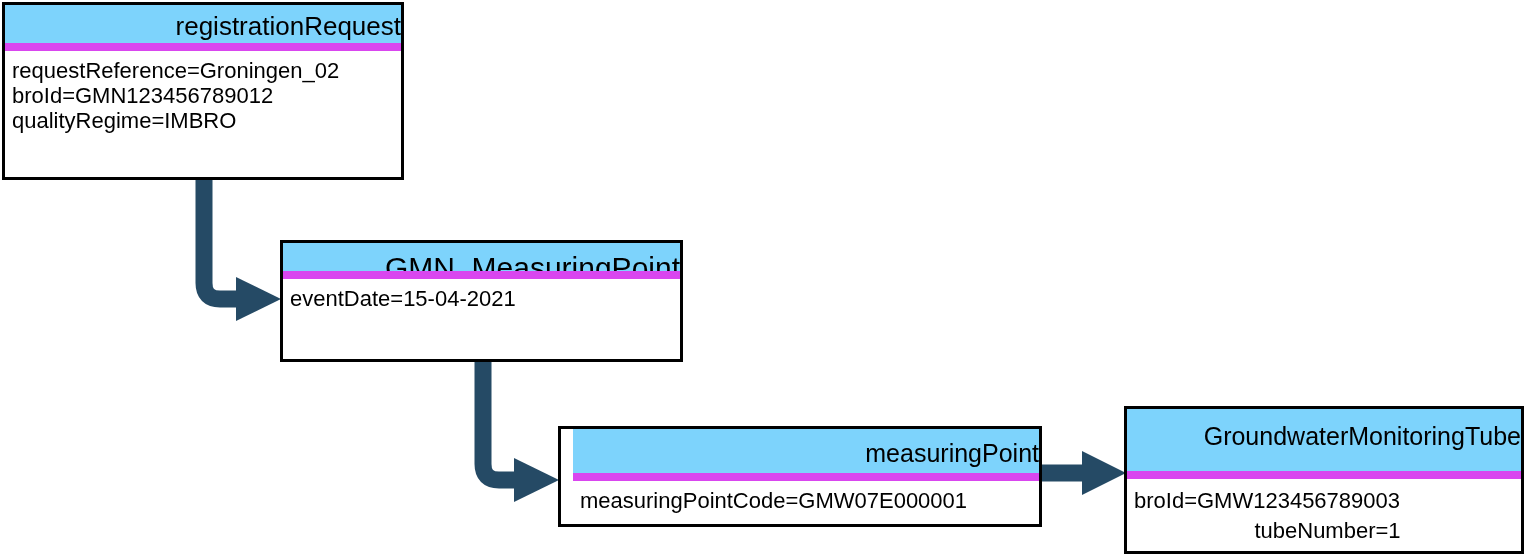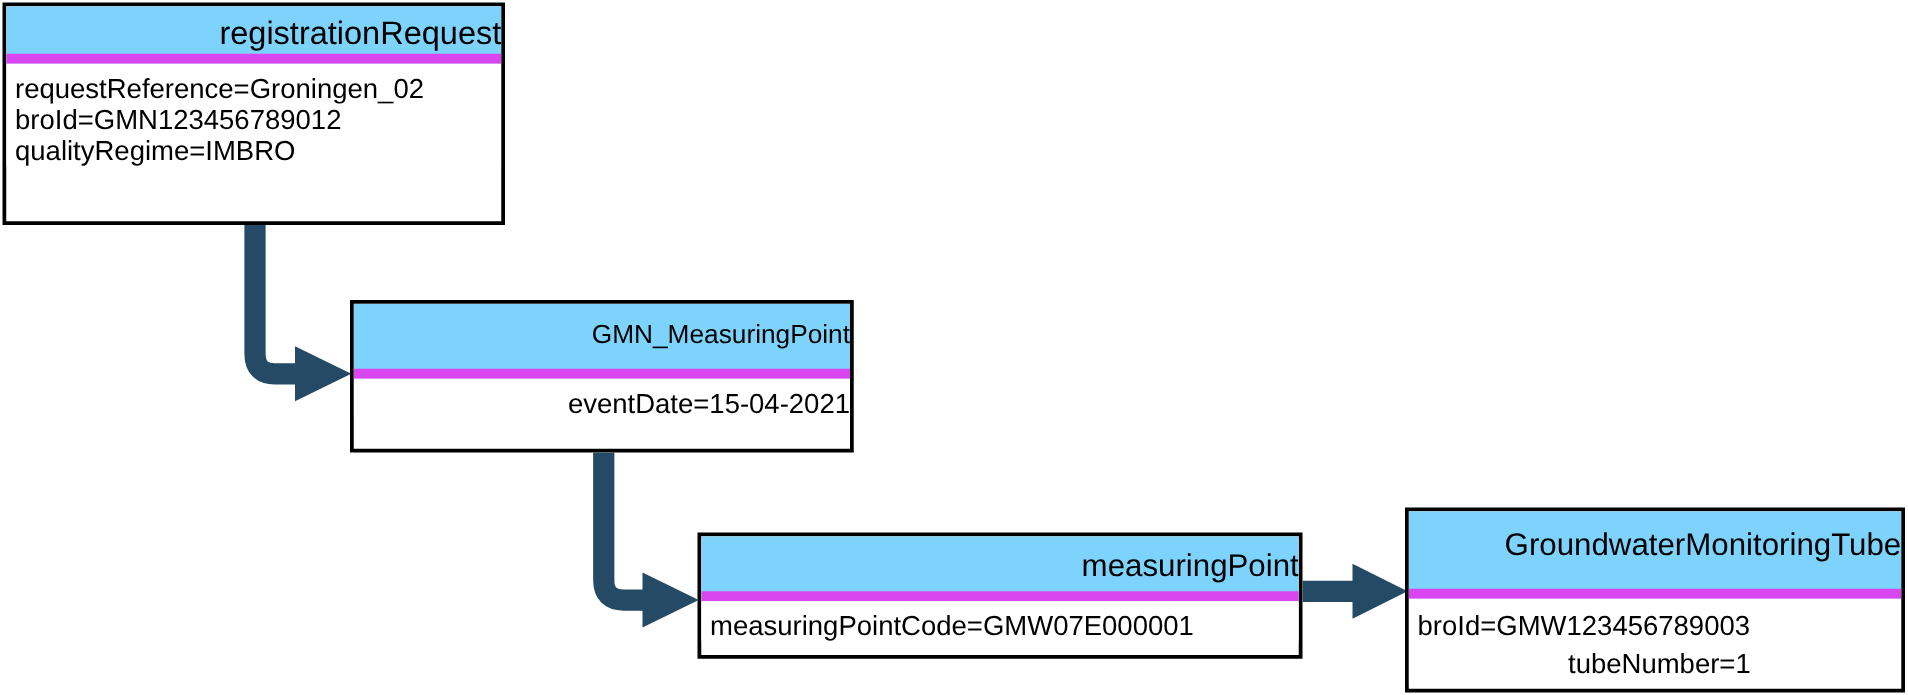--- a/index.html
+++ b/index.html
@@ -81,29 +81,29 @@
       <span>registrationRequest</span>
     </div>
     <div class="uml-body" style="font-size: 22px;">
       <div class="attr-line" style="line-height: 25px;">requestReference=Groningen_02</div>
       <div class="attr-line" style="line-height: 25px;">broId=GMN123456789012</div>
       <div class="attr-line" style="line-height: 25px;">qualityRegime=IMBRO</div>
     </div>
   </div>
 
   <div class="uml-box" id="box-1" style="left: 280px; top: 240px; width: 403px; height: 122px;">
-    <div class="uml-header" style="height: 60px; line-height: 49px; font-size: 21px;">
+    <div class="uml-header" style="height: 36px; line-height: 49px; font-size: 30px;">
       <span>GMN_MeasuringPoint</span>
     </div>
     <div class="uml-body" style="font-size: 22px;">
-      <div class="attr-line" style="line-height: 25px; text-align: right;">eventDate=15-04-2021</div>
+      <div class="attr-line" style="line-height: 25px;">eventDate=15-04-2021</div>
     </div>
   </div>
 
-  <div class="uml-box" id="box-2" style="left: 558px; top: 426px; width: 484px; height: 101px;">
+  <div class="uml-box" id="box-2" style="left: 558px; top: 426px; width: 484px; height: 101px; padding-left: 12px;">
     <div class="uml-header" style="height: 52px; line-height: 49px; font-size: 25px;">
       <span>measuringPoint</span>
     </div>
     <div class="uml-body" style="font-size: 22px;">
       <div class="attr-line" style="line-height: 25px;">measuringPointCode=GMW07E000001</div>
     </div>
   </div>
 
   <div class="uml-box" id="box-3" style="left: 1124px; top: 406px; width: 400px; height: 148px;">
     <div class="uml-header" style="height: 70px; line-height: 55px; font-size: 25px;">

